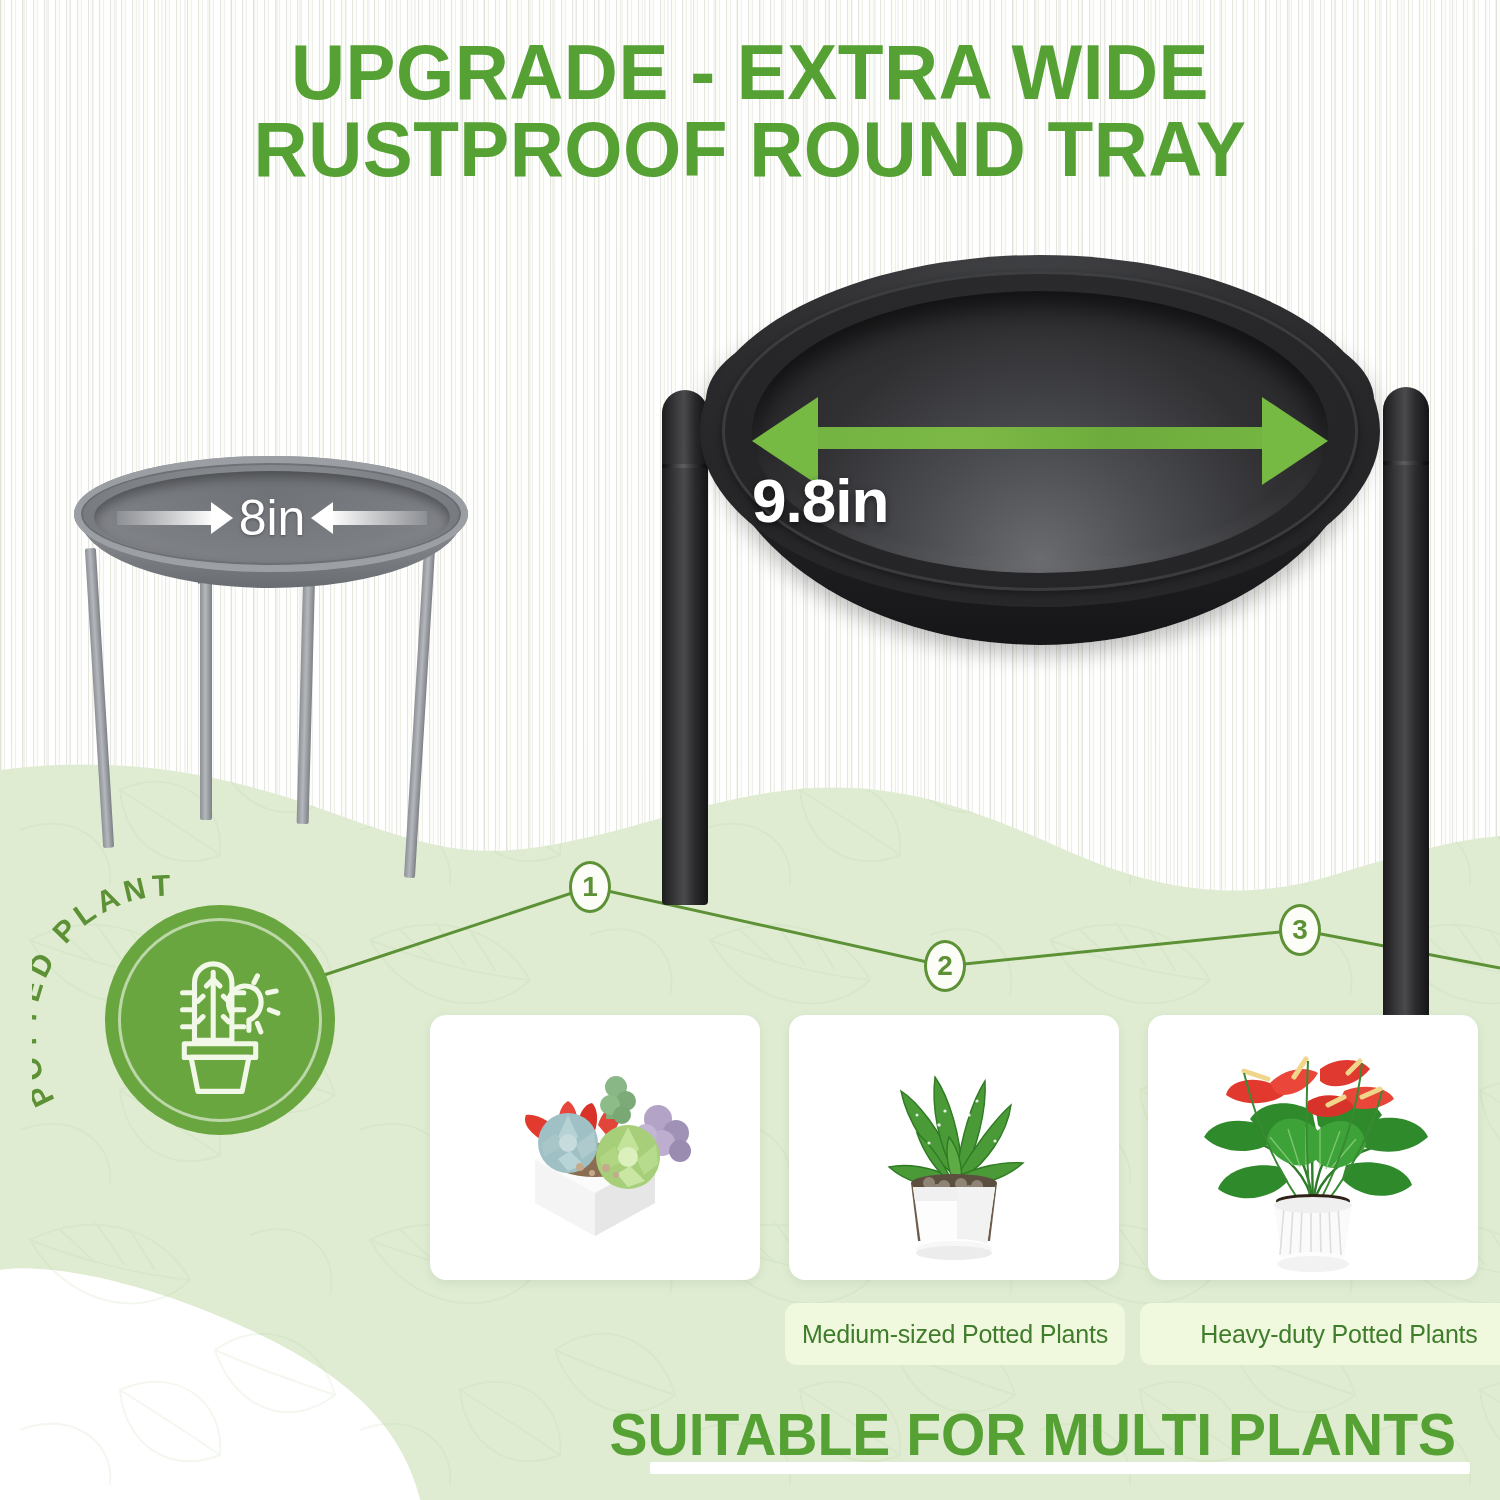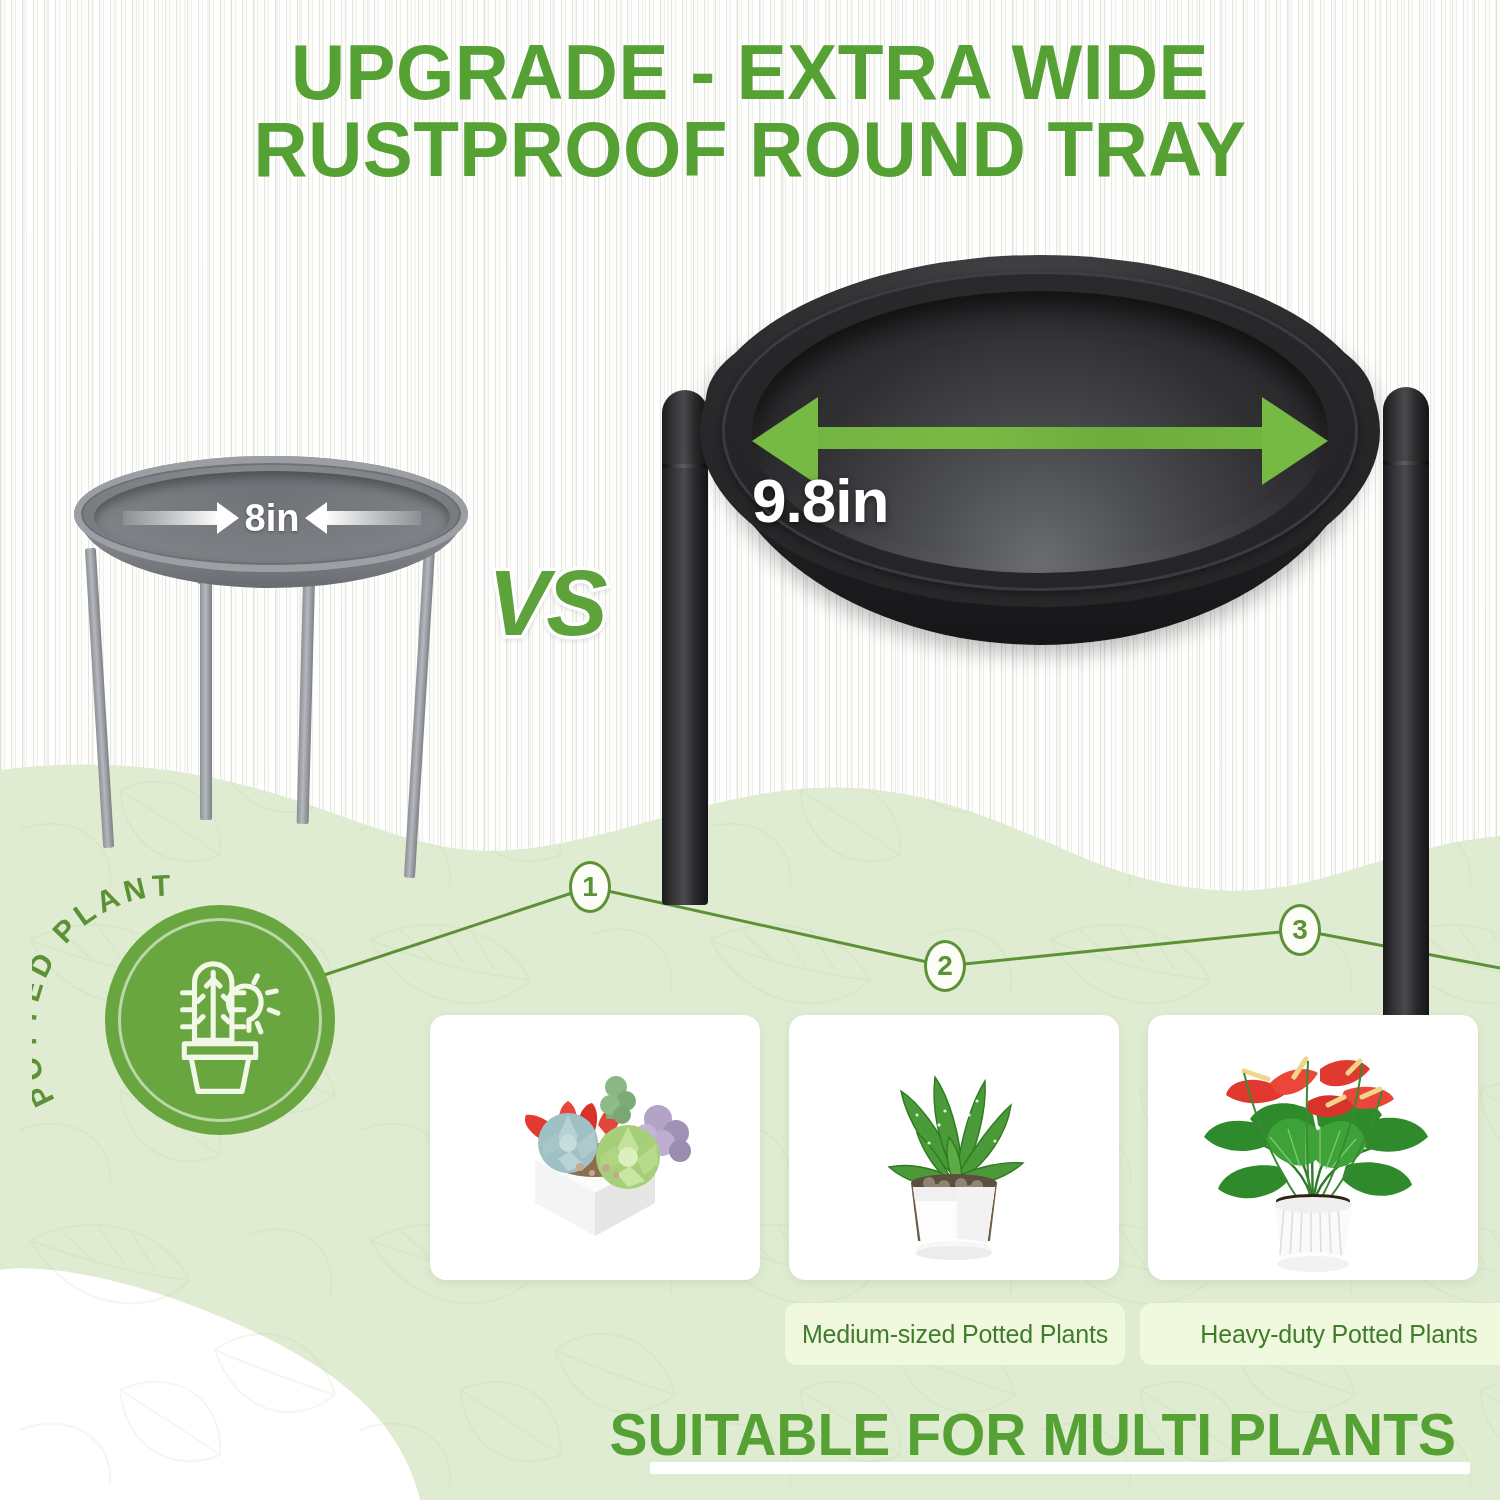--- a/index.html
+++ b/index.html
@@ -85,21 +85,21 @@
   .sm-arrow-r { background:linear-gradient(270deg, rgba(255,255,255,.12), #ffffff); }
   .sm-arrow-l::after{
     content:""; position:absolute; right:-20px; top:-9px;
     border-left:22px solid #ffffff; border-top:16px solid transparent; border-bottom:16px solid transparent;
   }
   .sm-arrow-r::before{
     content:""; position:absolute; left:-20px; top:-9px;
     border-right:22px solid #ffffff; border-top:16px solid transparent; border-bottom:16px solid transparent;
   }
   .sm-label {
-    color:#fff; font-weight:bold; font-size:38px; margin:8px 26px; line-height:1;
+    color:#fff; font-weight:normal; font-size:50px; margin:8px 26px; line-height:1;
     text-shadow:0 1px 3px rgba(0,0,0,.35);
   }
 
   
   .vs {
     position:absolute; left:488px; top:557px;
     font-size:92px; font-weight:bold; font-style:italic;
     color:#5da23a; line-height:1;
     -webkit-text-stroke:7px #ffffff;
     paint-order:stroke fill;
@@ -285,21 +285,20 @@
       <div class="sm-tray-inner"></div>
       <div class="sm-tray-rim"></div>
       <div class="sm-arrow-row">
         <div class="sm-arrow-l"></div>
         <div class="sm-label">8in</div>
         <div class="sm-arrow-r"></div>
       </div>
     </div>
   </div>
 
-  <div class="vs">VS</div>
 
   <div class="big-stand">
     <div class="bk-leg left"></div>
     <div class="bk-leg right"></div>
 
     <div class="bk-tray">
       <div class="bk-body"></div>
       <div class="bk-outer"></div>
       <div class="bk-rim"></div>
       <div class="bk-inner"></div>

